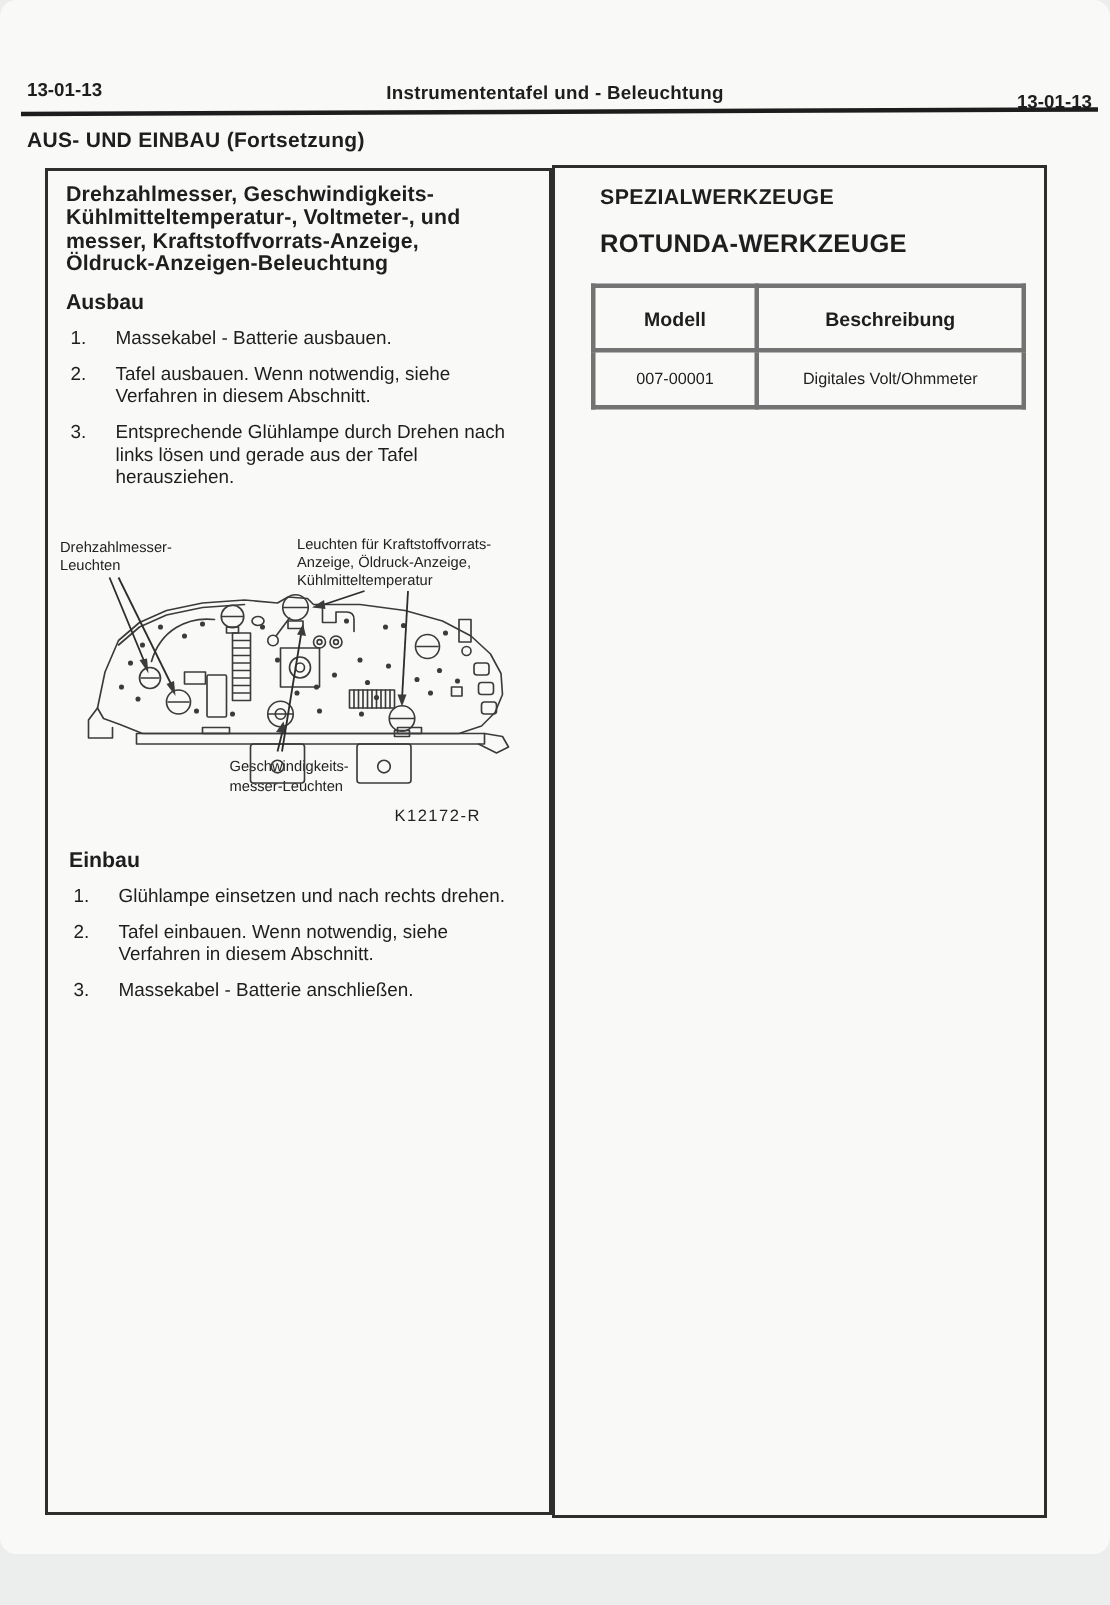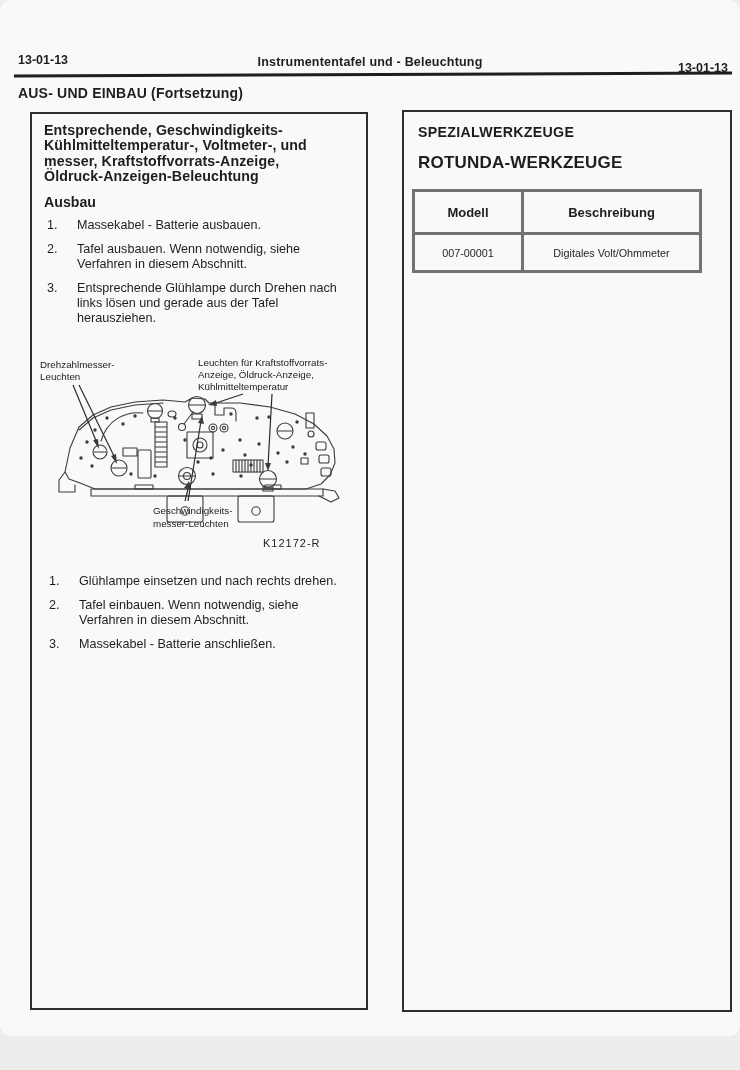--- a/index.html
+++ b/index.html
@@ -11,21 +11,21 @@
   }
   
   .code-left{position:absolute;left:18px;top:53px;font-weight:bold;font-size:12.5px;}
   .header-title{position:absolute;left:0;right:0;top:55px;text-align:center;font-weight:bold;font-size:12.5px;letter-spacing:.2px;}
   .code-right{position:absolute;right:12px;top:61px;font-weight:bold;font-size:12.5px;}
   .header-rule{position:absolute;left:14px;right:8px;top:73px;height:3px;background:#1d1d1d;transform:rotate(-.25deg);}
   .section-title{position:absolute;left:18px;top:85px;font-weight:bold;font-size:14px;letter-spacing:.2px;}
   
   .panel{position:absolute;border:2px solid #2e2e2e;box-sizing:border-box;background:transparent;}
   .panel-left{left:30px;top:112px;width:338px;height:898px;padding:9px 12px;}
-  .panel-right{left:402px;top:110px;width:330px;height:902px;padding:12px 14px;}
+  .panel-right{left:368px;top:110px;width:330px;height:902px;padding:12px 30px;}
   .proc-title{font-weight:bold;font-size:14.2px;line-height:1.08;letter-spacing:.1px;}
   .sub-heading{font-weight:bold;font-size:14.2px;margin-top:10px;}
   .steps{margin-top:8px;font-size:12.6px;line-height:1.18;}
   .step{display:flex;margin-bottom:9px;}
   .step-num{width:30px;flex:none;padding-left:3px;}
   .step-text{flex:1;}
   
   .diagram{position:absolute;left:3px;top:240px;width:330px;height:205px;}
   .diagram svg{display:block;}
   .diagram text{font-family:"Liberation Sans",sans-serif;font-size:9.8px;fill:#222;stroke:none;}
@@ -50,21 +50,21 @@
 
   <div class="code-left">13-01-13</div>
   <div class="header-title">Instrumententafel und - Beleuchtung</div>
   <div class="code-right">13-01-13</div>
   <div class="header-rule"></div>
 
   <div class="section-title">AUS- UND EINBAU (Fortsetzung)</div>
 
   <div class="panel panel-left">
     <div class="proc-title">
-      <div>Entsprechende, Geschwindigkeits-</div>
+      <div>Drehzahlmesser, Geschwindigkeits-</div>
       <div>Kühlmitteltemperatur-, Voltmeter-,  und</div>
       <div>messer, Kraftstoffvorrats-Anzeige,</div>
       <div>Öldruck-Anzeigen-Beleuchtung</div>
     </div>
     <div class="sub-heading">Ausbau</div>
     <div class="steps">
       <div class="step">
         <div class="step-num">1.</div>
         <div class="step-text">Massekabel - Batterie ausbauen.</div>
       </div>
@@ -192,20 +192,21 @@
             <polygon class="art-fill" points="233,117 230,109 236,109"></polygon>
           <path class="leader" d="M150 147 L154 131"></path>
             <polygon class="art-fill" points="154,127 156,135 149,134"></polygon>
           <path class="leader" d="M153 147 L166 67"></path>
             <polygon class="art-fill" points="167,62 169,70 163,69"></polygon>
         </g>
       </svg>
     </div>
 
     <div class="einbau">
+      <div class="sub-heading" style="margin-top:0">Einbau</div>
       <div class="steps">
         <div class="step">
           <div class="step-num">1.</div>
           <div class="step-text">Glühlampe einsetzen und nach rechts drehen.</div>
         </div>
         <div class="step">
           <div class="step-num">2.</div>
           <div class="step-text">Tafel einbauen.  Wenn notwendig, siehe Verfahren in diesem Abschnitt.</div>
         </div>
         <div class="step">

